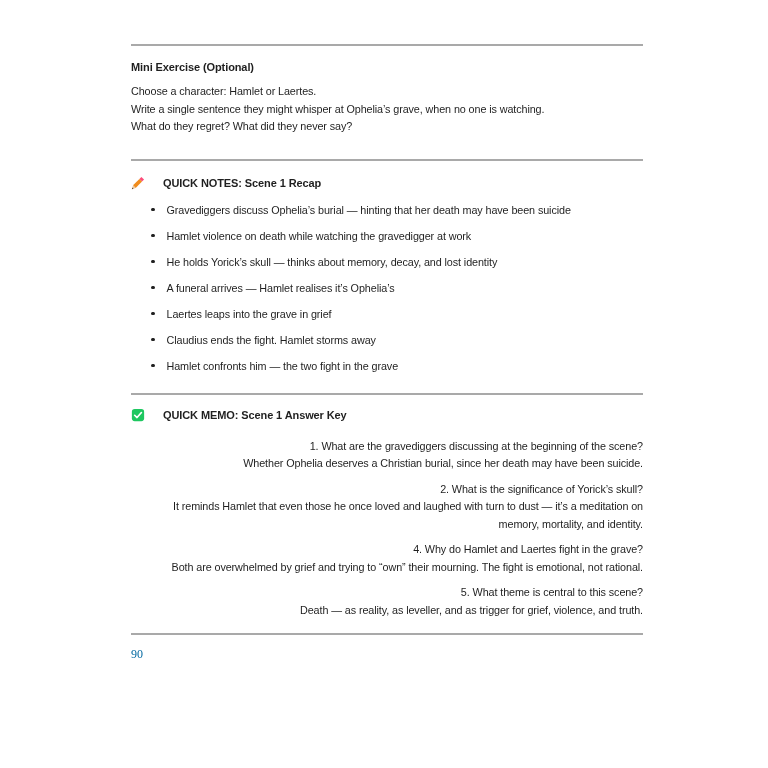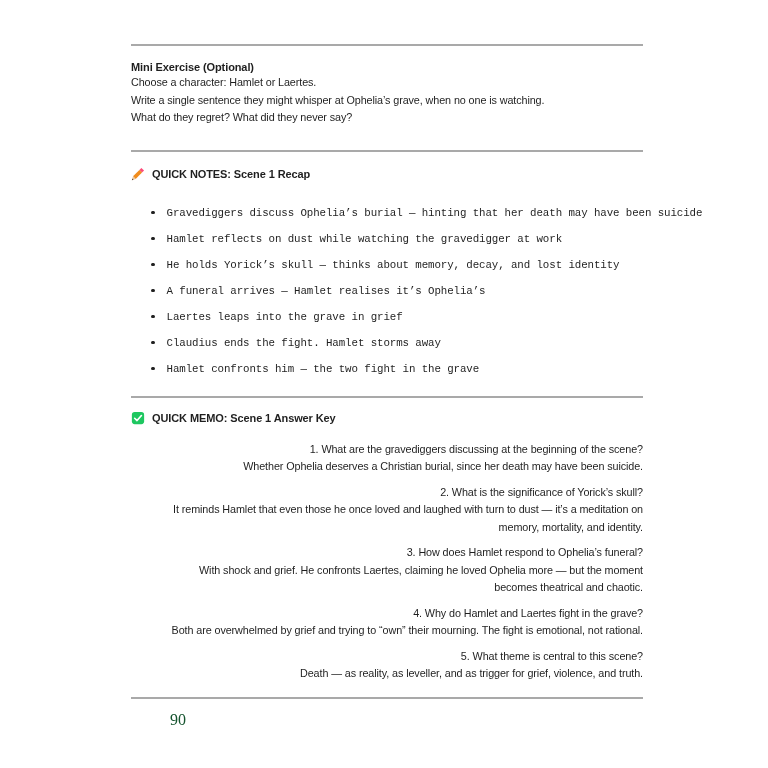--- a/index.html
+++ b/index.html
@@ -32,43 +32,42 @@
     color: #1f1f1f;
   }
 
   .mini-title {
     margin-top: 15px;
     font-size: 11px;
     font-weight: bold;
     line-height: 13px;
     letter-spacing: -0.1px;
   }
-  .intro { }
+  .intro { margin-top: 9px; }
   .intro-line { line-height: 17.5px; white-space: nowrap; }
 
   .section-heading {
     display: flex;
     align-items: center;
-    gap: 7px;
+    gap: 18px;
     margin-top: 15px;
   }
   .section-heading.memo { margin-top: 13px; }
   .section-heading .icon { width: 14px; height: 14px; flex: 0 0 auto; display: block; }
   .section-title {
     font-size: 11px;
     font-weight: bold;
     letter-spacing: -0.1px;
     line-height: 14px;
   }
 
   .notes-list {
     list-style: none;
-    margin-top: 26px;
+    margin-top: 14px;
     padding-left: 20px;
-    font-family: Liberation Mono, monospace;
   }
   .notes-list li {
     display: flex;
     align-items: flex-start;
     line-height: 12px;
     margin-bottom: 14px;
   }
   .notes-list li:last-child { margin-bottom: 0; }
   .bullet-dot {
     width: 3.5px;
@@ -82,23 +81,22 @@
   .bullet-text { white-space: nowrap; line-height: 12px; }
 
   .qa-list { margin-top: 16px; }
   .qa-block { margin-bottom: 8px; text-align: right; }
   .qa-block:last-child { margin-bottom: 7px; }
   .q-line, .a-line { line-height: 17.5px; white-space: nowrap; }
 
   .page-number {
     margin-top: 12px;
     font-family: "Liberation Serif", "DejaVu Serif", serif;
-    font-size: 16px;
-    color: #14532d;
-    margin-left: 39px;
+    font-size: 12px;
+    color: #0369a1;
   }
 </style>
 </head>
 <body>
 
 <div class="page">
 
   <hr class="rule rule-1">
 
   <div class="mini-title">Mini Exercise (Optional)</div>
@@ -121,21 +119,21 @@
     <span class="section-title">QUICK NOTES: Scene 1 Recap</span>
   </div>
 
   <ul class="notes-list">
     <li>
         <span class="bullet-dot"></span>
         <span class="bullet-text">Gravediggers discuss Ophelia’s burial — hinting that her death may have been suicide</span>
       </li>
     <li>
         <span class="bullet-dot"></span>
-        <span class="bullet-text">Hamlet reflects on dust while watching the gravedigger at work</span>
+        <span class="bullet-text">Hamlet violence on death while watching the gravedigger at work</span>
       </li>
     <li>
         <span class="bullet-dot"></span>
         <span class="bullet-text">He holds Yorick’s skull — thinks about memory, decay, and lost identity</span>
       </li>
     <li>
         <span class="bullet-dot"></span>
         <span class="bullet-text">A funeral arrives — Hamlet realises it’s Ophelia’s</span>
       </li>
     <li>
@@ -166,25 +164,20 @@
     <div class="qa-block">
       <div class="q-line">1. What are the gravediggers discussing at the beginning of the scene?</div>
       <div class="a-line">Whether Ophelia deserves a Christian burial, since her death may have been suicide.</div>
     </div>
     <div class="qa-block">
       <div class="q-line">2. What is the significance of Yorick’s skull?</div>
       <div class="a-line">It reminds Hamlet that even those he once loved and laughed with turn to dust — it’s a meditation on</div>
       <div class="a-line">memory, mortality, and identity.</div>
     </div>
     <div class="qa-block">
-      <div class="q-line">3. How does Hamlet respond to Ophelia’s funeral?</div>
-      <div class="a-line">With shock and grief. He confronts Laertes, claiming he loved Ophelia more — but the moment</div>
-      <div class="a-line">becomes theatrical and chaotic.</div>
-    </div>
-    <div class="qa-block">
       <div class="q-line">4. Why do Hamlet and Laertes fight in the grave?</div>
       <div class="a-line">Both are overwhelmed by grief and trying to “own” their mourning. The fight is emotional, not rational.</div>
     </div>
     <div class="qa-block">
       <div class="q-line">5. What theme is central to this scene?</div>
       <div class="a-line">Death — as reality, as leveller, and as trigger for grief, violence, and truth.</div>
     </div>
   </div>
 
   <hr class="rule rule-4">

